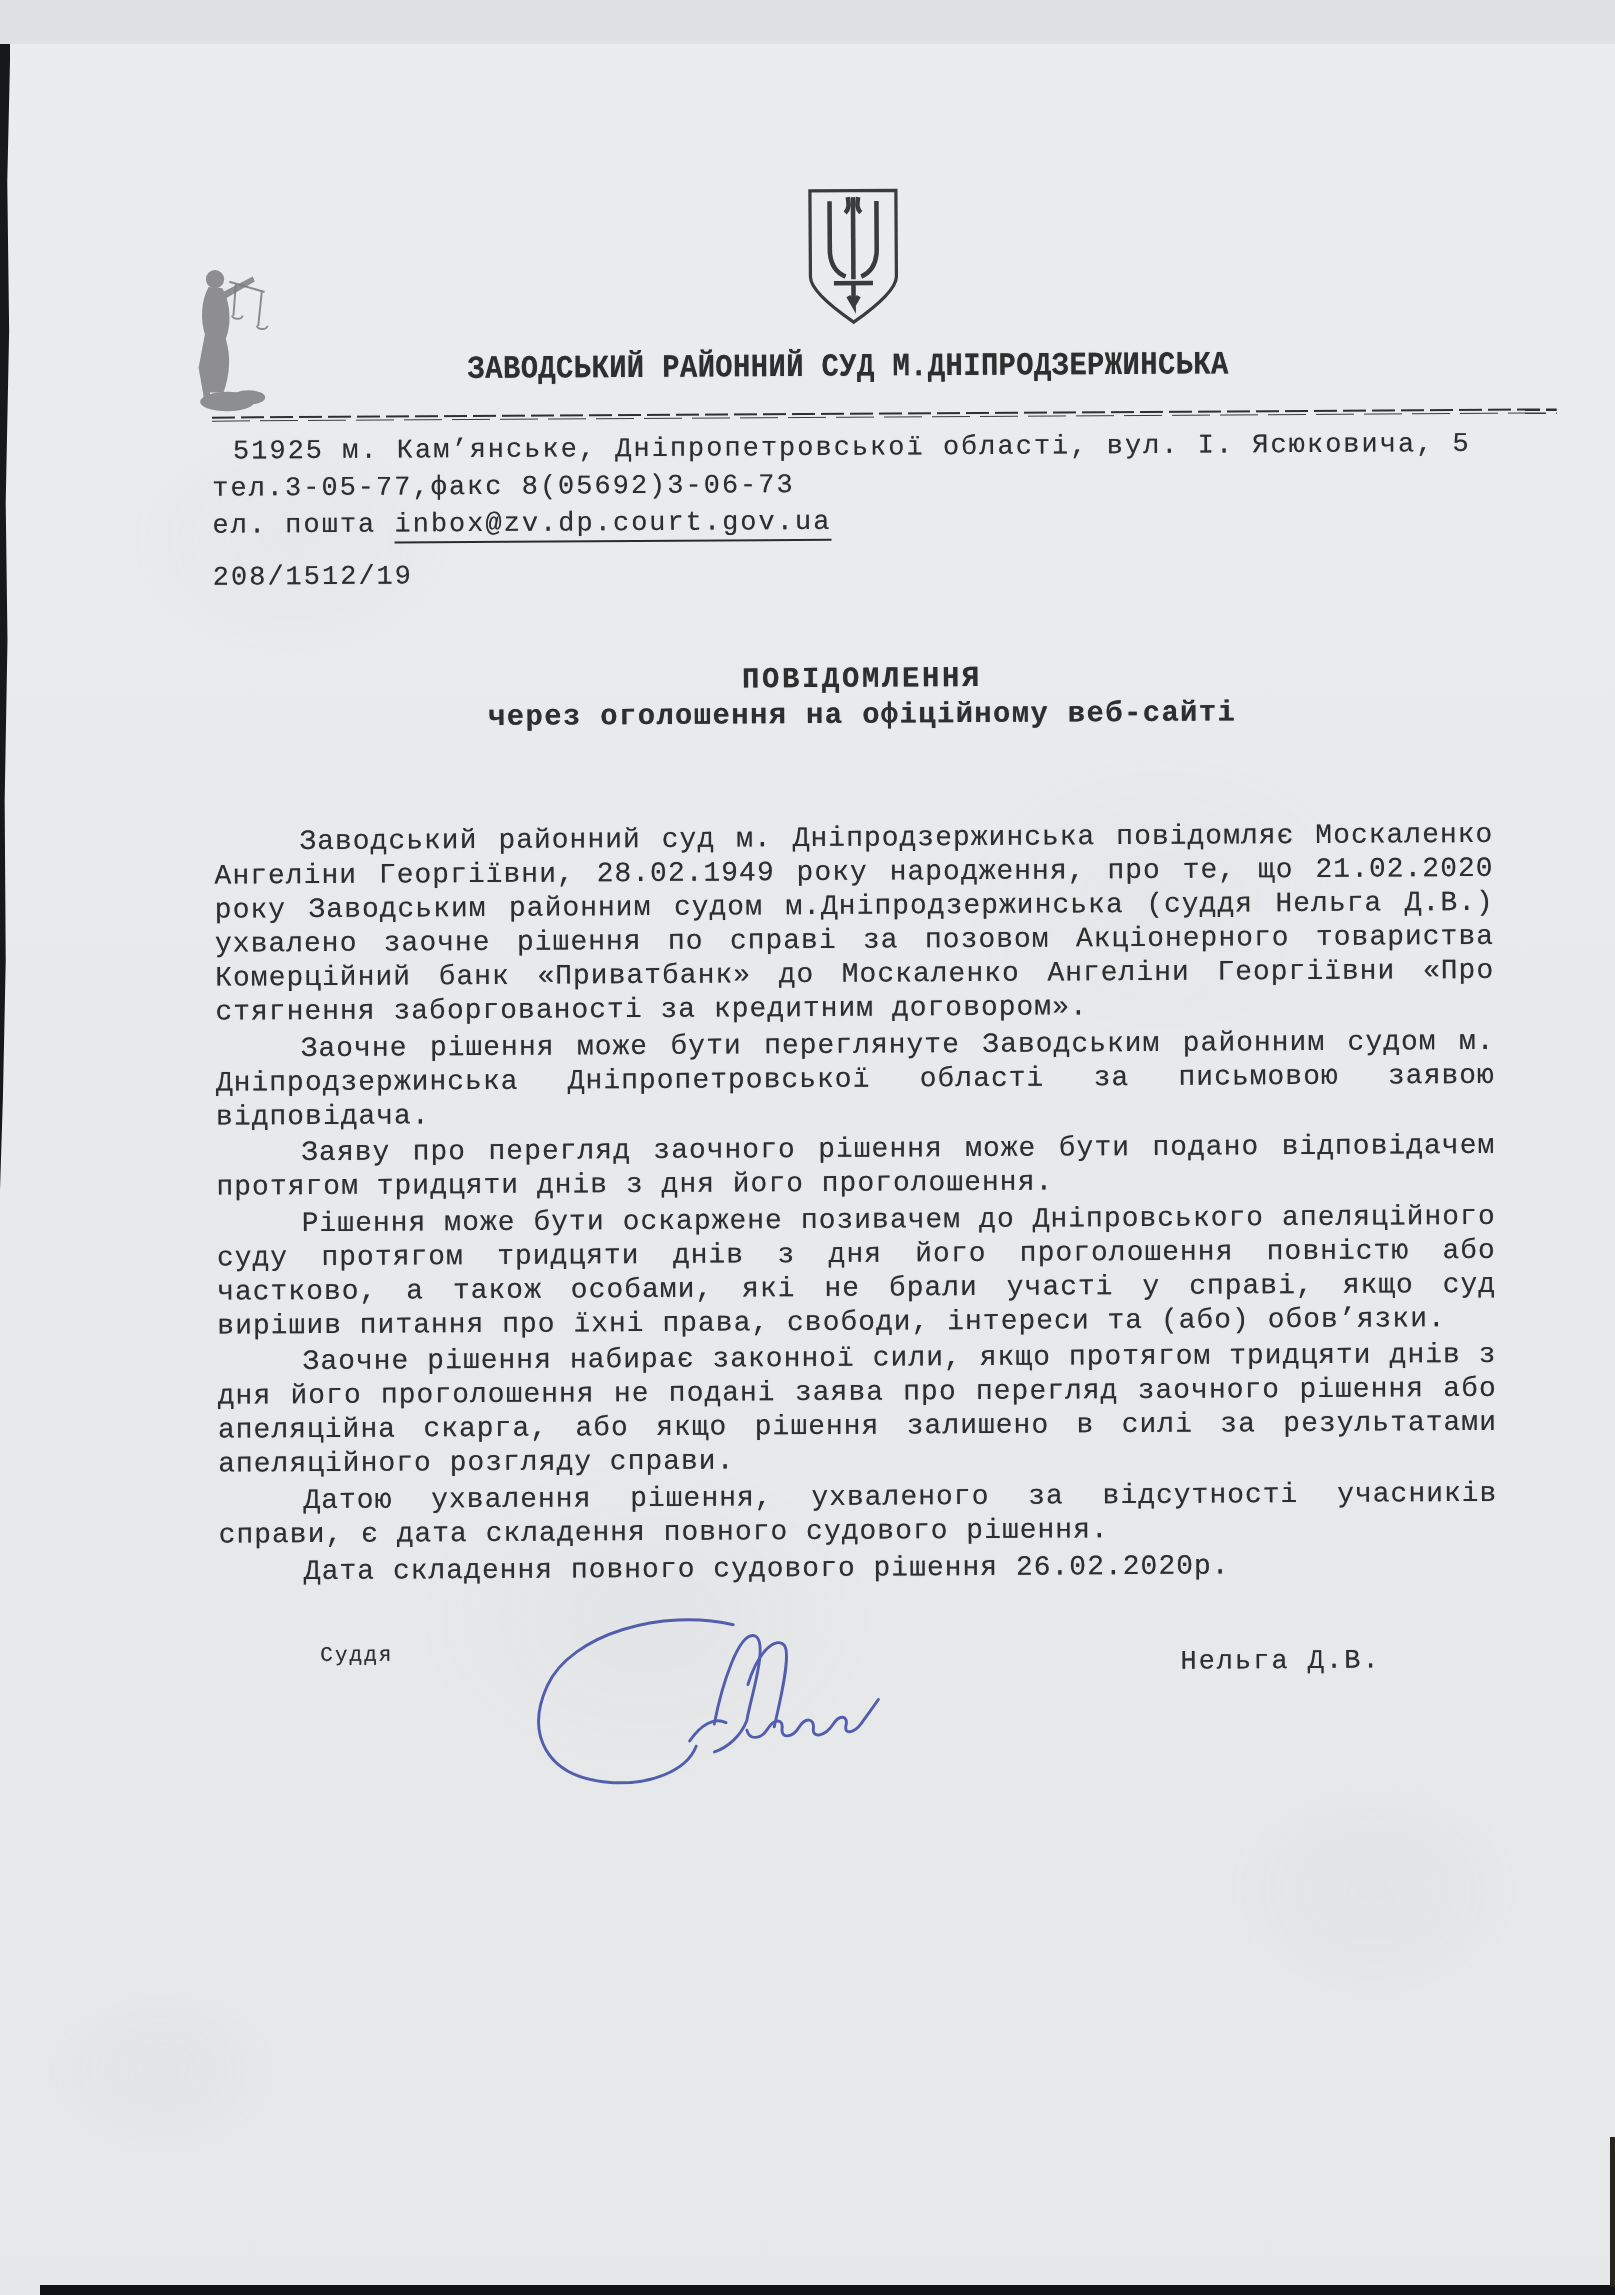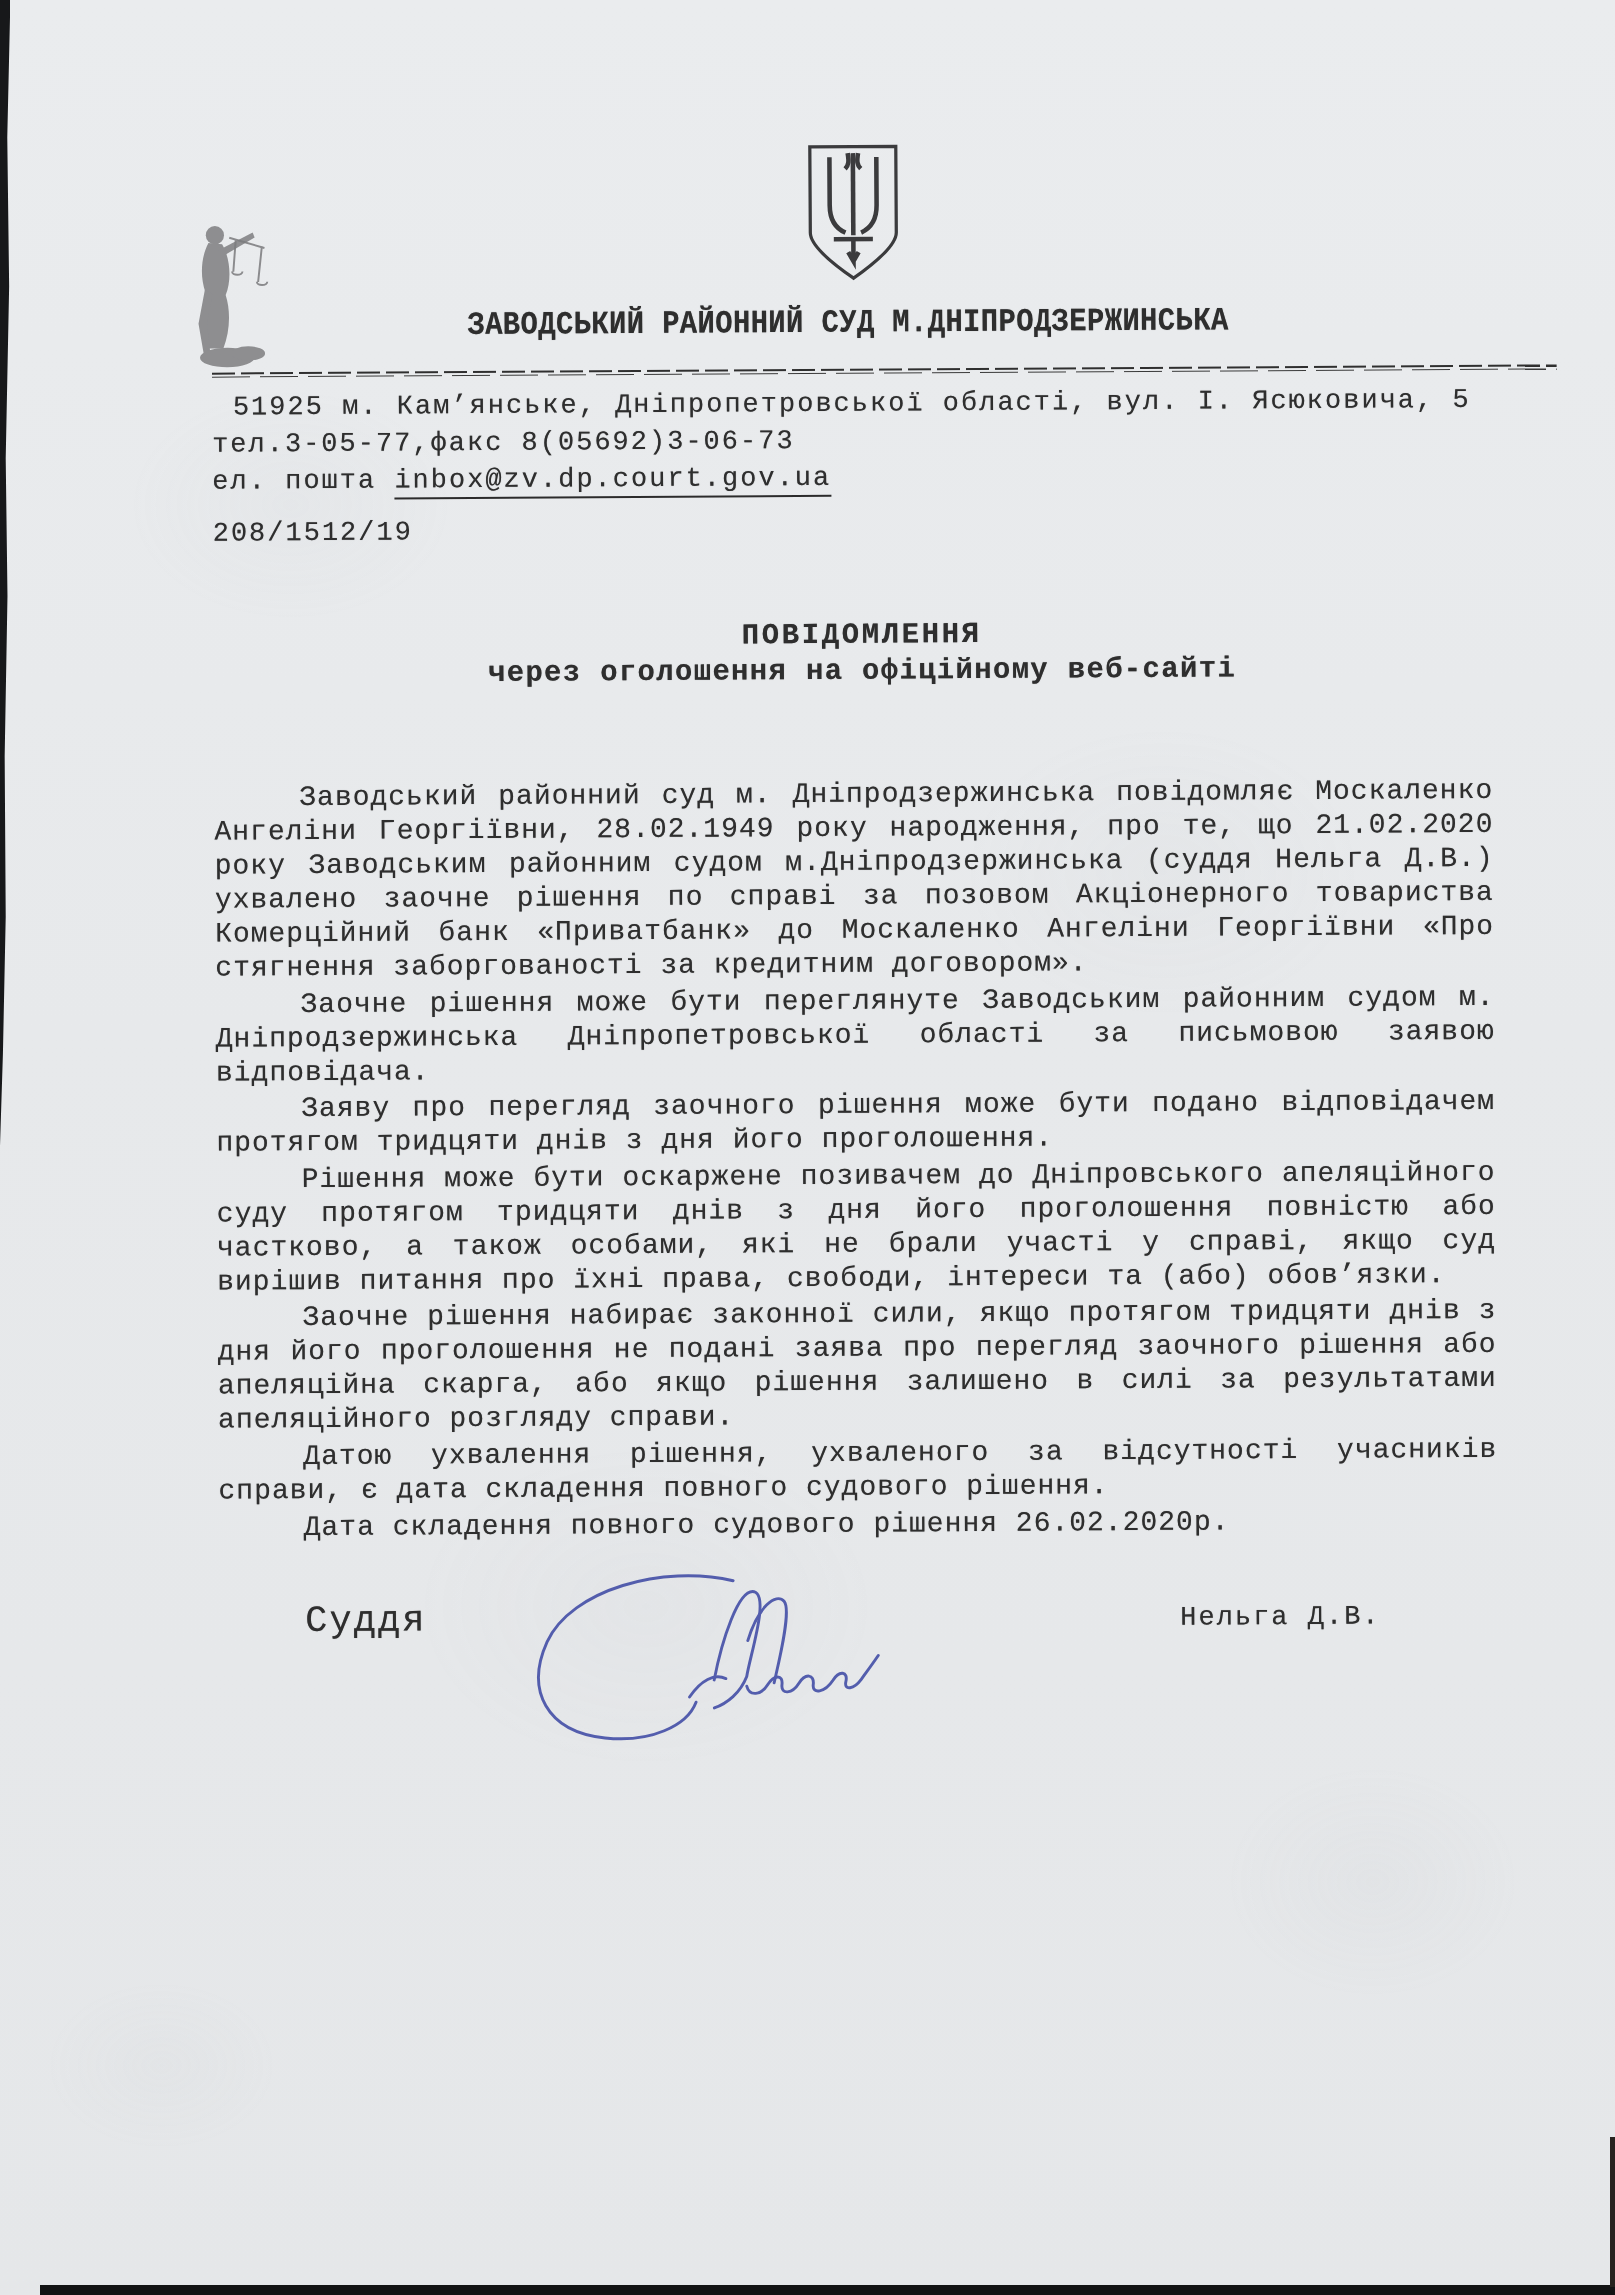--- a/index.html
+++ b/index.html
@@ -5,20 +5,21 @@
   html,body{margin:0;padding:0;}
   body{
     width:1615px;height:2295px;position:relative;overflow:hidden;
     background:#dfe1e4;
     font-family:"Liberation Mono","DejaVu Sans Mono",monospace;
     color:#2e2e2e;
   }
   .sheet{
     position:absolute;inset:0;
     background:linear-gradient(180deg,#eaecee 0%,#e7e9eb 45%,#e5e7e9 100%);
+    margin-top:44px;
   }
   
   .sheet::before{
     content:"";position:absolute;inset:0;pointer-events:none;opacity:.5;
     background:
       radial-gradient(274px 196px at 18% 22%,rgba(170,175,182,.12),transparent 60%),
       radial-gradient(339px 248px at 72% 38%,rgba(165,170,178,.10),transparent 60%),
       radial-gradient(391px 274px at 40% 70%,rgba(168,172,180,.10),transparent 60%),
       radial-gradient(248px 196px at 85% 82%,rgba(168,172,180,.12),transparent 60%),
       radial-gradient(196px 143px at 10% 90%,rgba(170,175,182,.10),transparent 60%);
@@ -57,21 +58,21 @@
   .title-block{position:absolute;left:215px;top:618px;width:1297px;text-align:center;font-weight:bold;}
   .title-block .t1{font-size:29px;letter-spacing:2.6px;line-height:36px;}
   .title-block .t2{font-size:29px;letter-spacing:1.3px;line-height:36px;}
 
   
   .body-text{position:absolute;left:215px;top:778px;width:1279px;font-size:28px;line-height:34px;letter-spacing:1px;text-align:justify;}
   .body-text p{margin:0 0 2.6px 0;text-indent:85px;}
   .body-text p:last-child{text-align:left;}
 
   
-  .sig-label{position:absolute;left:301px;top:1597px;font-size:37px;letter-spacing:2px;}
+  .sig-label{position:absolute;left:316px;top:1597px;font-size:21px;letter-spacing:2px;}
   .judge-name{position:absolute;left:1176px;top:1605px;font-size:27px;letter-spacing:2px;}
   .signature-ink{position:absolute;left:514px;top:1567px;width:378px;height:196px;}
 </style>
 </head>
 <body>
 
 <div class="sheet">
   <div class="content">
 
     <svg class="statue" viewBox="0 0 132 232" aria-hidden="true">

